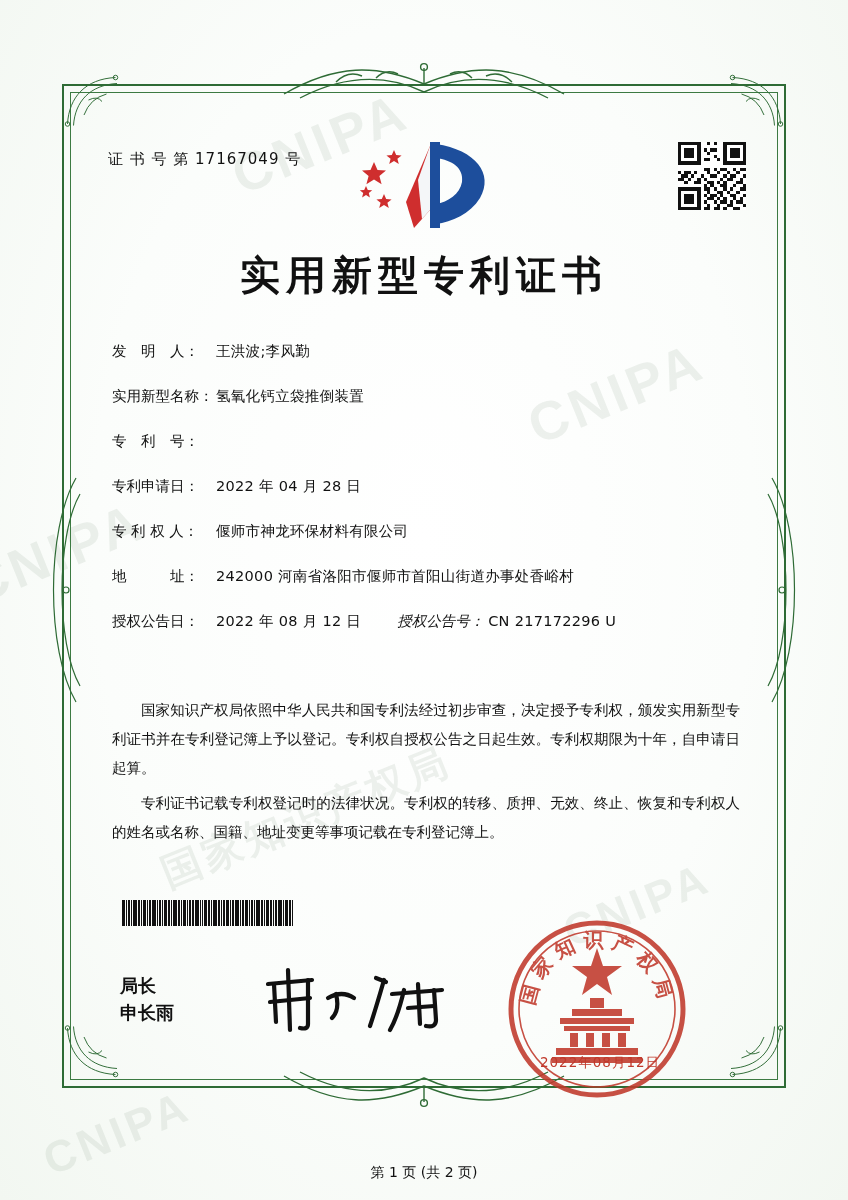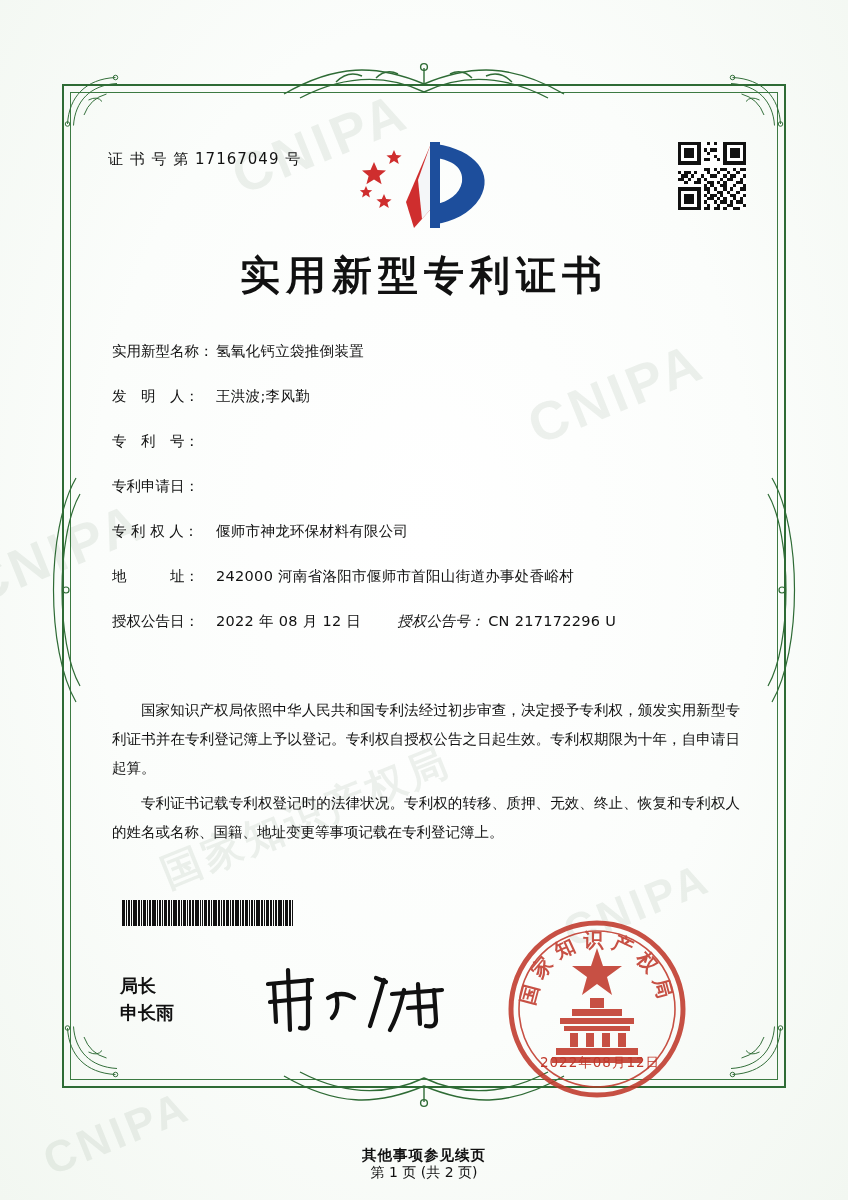--- a/index.html
+++ b/index.html
@@ -454,32 +454,33 @@
           <polygon points="40,54 42.2,59 47.6,59.4 43.4,62.8 44.8,68 40,65 35.2,68 36.6,62.8 32.4,59.4 37.8,59"></polygon>
           <polygon points="22,46 23.8,50 28.2,50.3 24.8,53.1 25.9,57.4 22,55 18.1,57.4 19.2,53.1 15.8,50.3 20.2,50"></polygon>
         </g>
       </g>
     </svg>
 
     <div id="main-title">实用新型专利证书</div>
 
     <div id="fields">
       <div class="field-row">
+        <span class="field-label">发　明　人：</span>
+        <span class="field-value">王洪波;李风勤</span>
+      </div>
+      <div class="field-row">
         <span class="field-label">实用新型名称：</span>
         <span class="field-value">氢氧化钙立袋推倒装置</span>
-      </div>
-      <div class="field-row">
-        <span class="field-label">发　明　人：</span>
-        <span class="field-value">王洪波;李风勤</span>
       </div>
       <div class="field-row">
         <span class="field-label">专　利　号：</span>
       </div>
       <div class="field-row">
         <span class="field-label">专利申请日：</span>
+        <span class="field-value">2022 年 04 月 28 日</span>
       </div>
       <div class="field-row">
         <span class="field-label">专 利 权 人：</span>
         <span class="field-value">偃师市神龙环保材料有限公司</span>
       </div>
       <div class="field-row">
         <span class="field-label">地　　　址：</span>
         <span class="field-value">242000 河南省洛阳市偃师市首阳山街道办事处香峪村</span>
       </div>
       <div class="field-row split">
@@ -604,15 +605,14 @@
         <text font-family="DejaVu Sans, sans-serif" font-size="20" font-weight="700" fill="#c0392b" letter-spacing="7">
           <textPath href="#sealArc" startOffset="50%" text-anchor="middle">国家知识产权局</textPath>
         </text>
       </g>
     </svg>
     <div id="seal-date">2022年08月12日</div>
 
   </div>
 
   <div id="page-number">第 1 页 (共 2 页)</div>
-  <div id="footer-note">其他事项参见续页</div>
 
 </div>
 
 </body></html>

